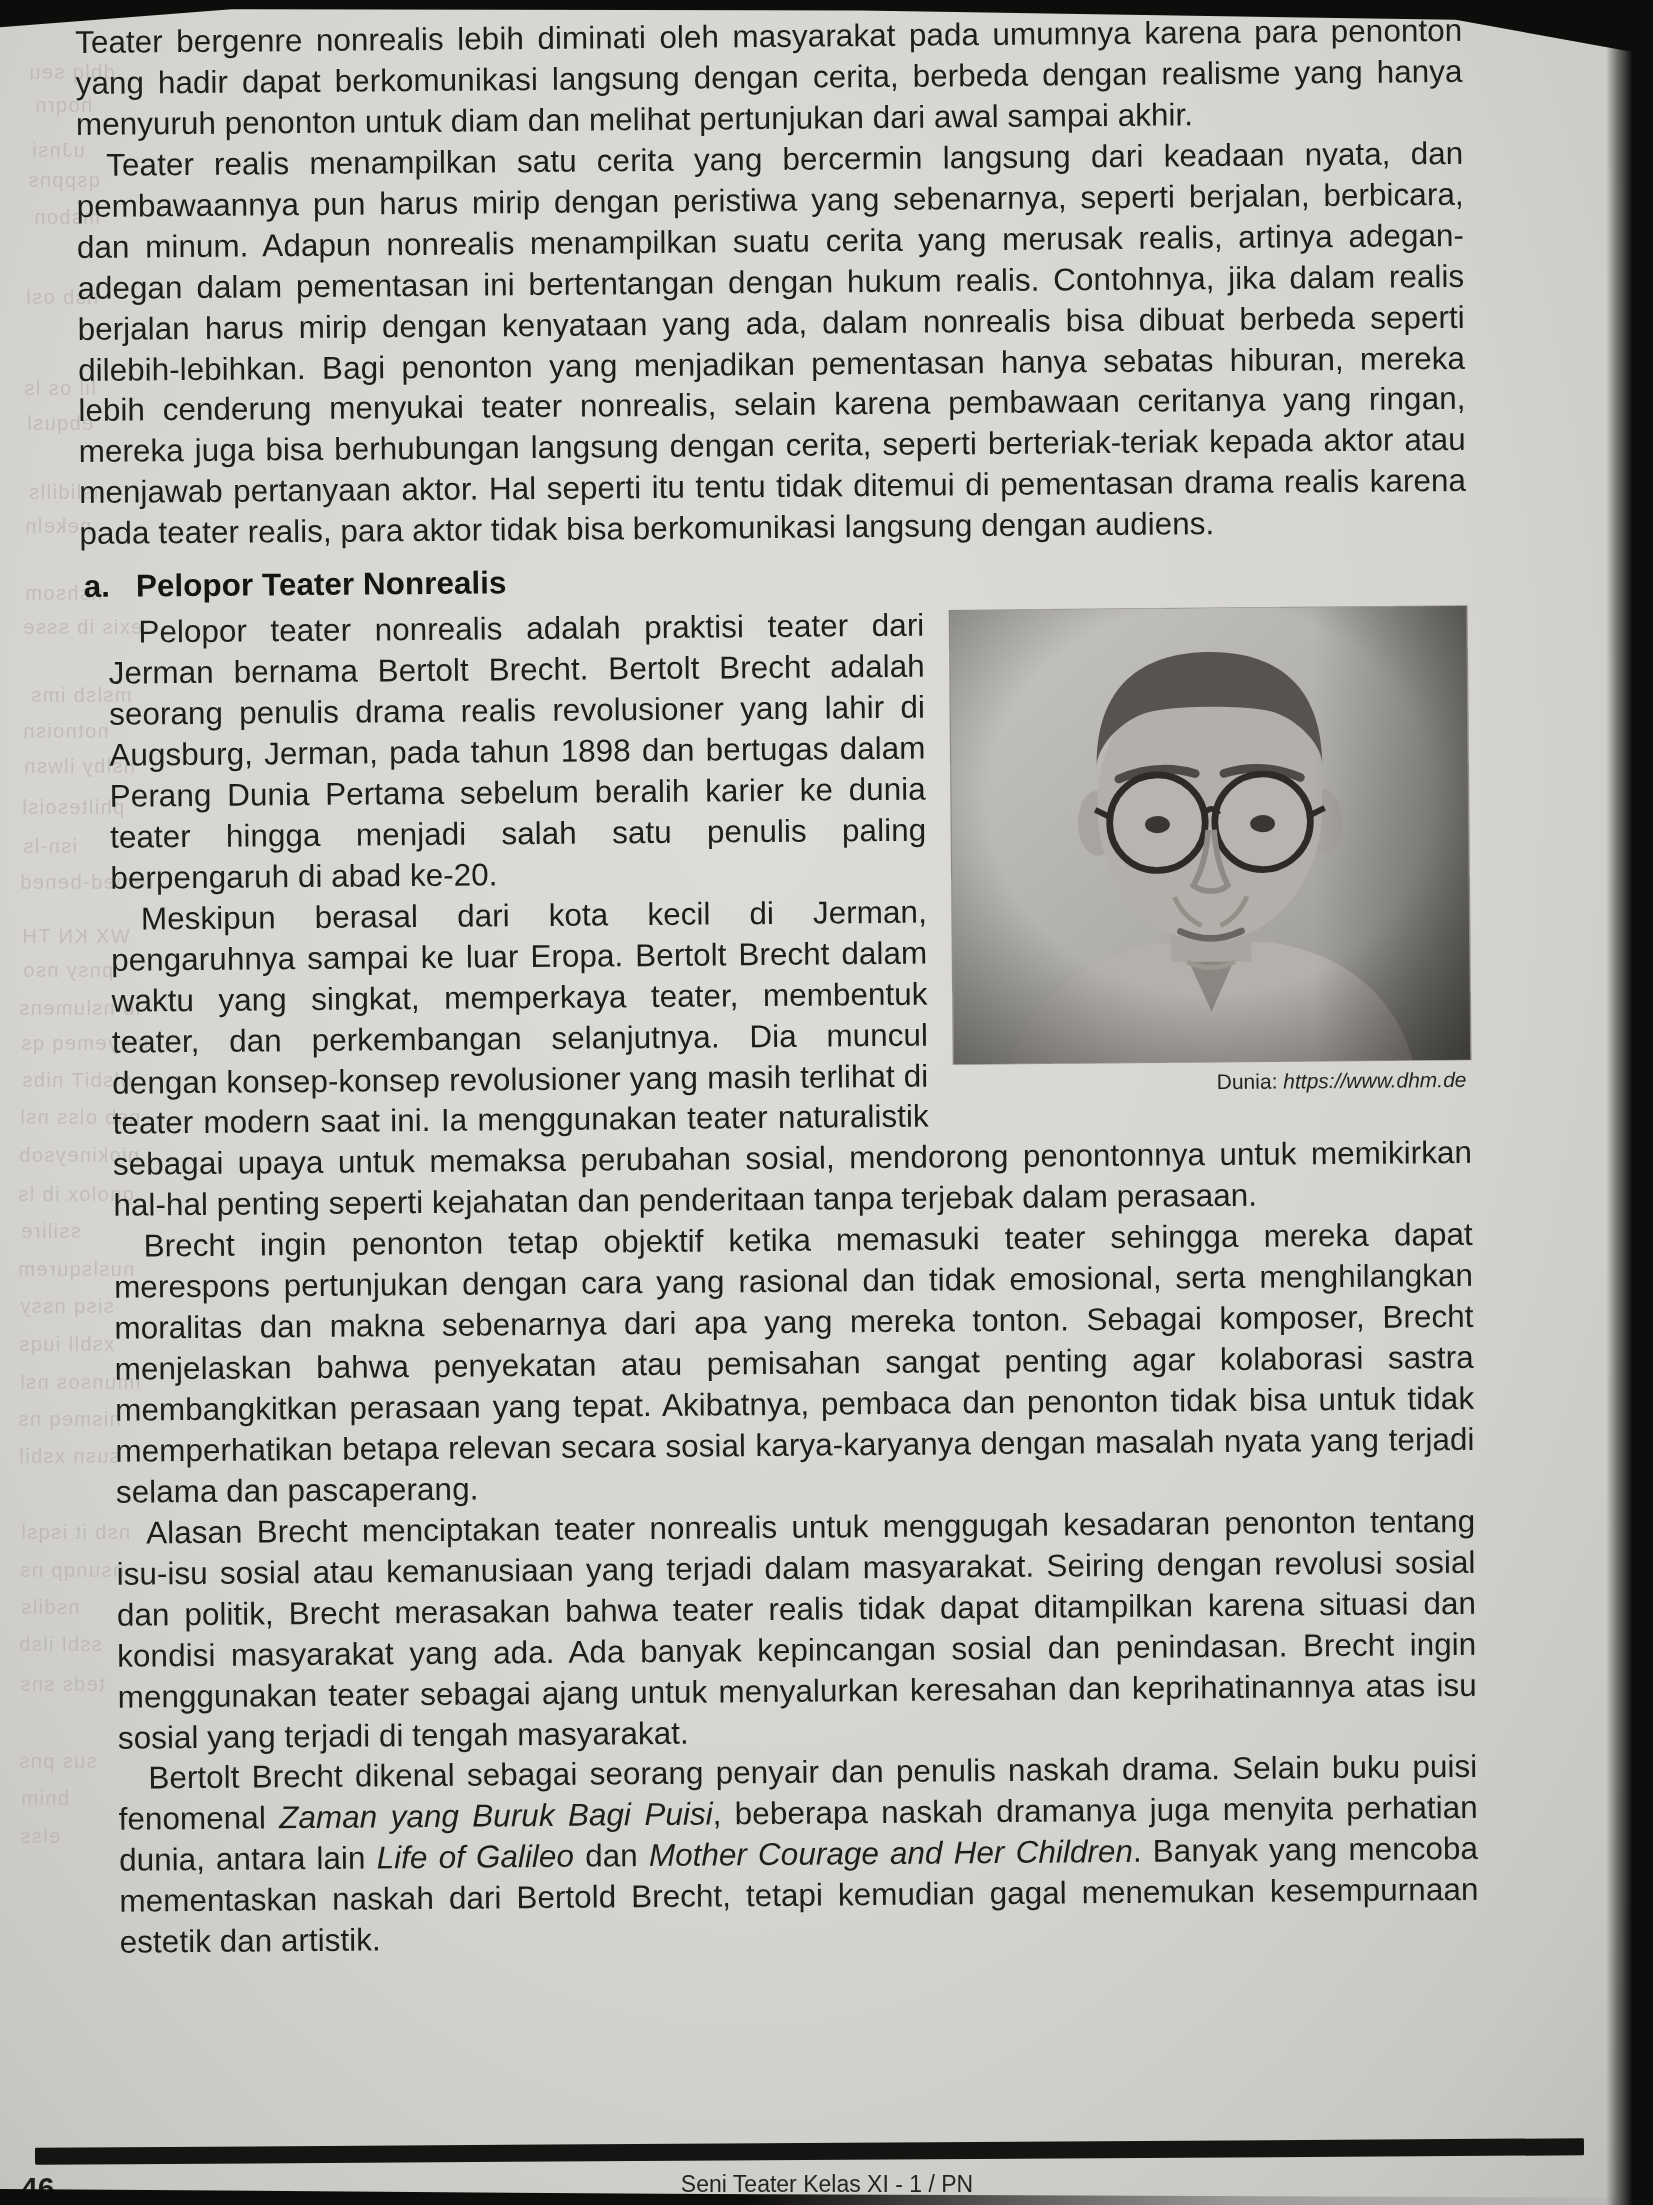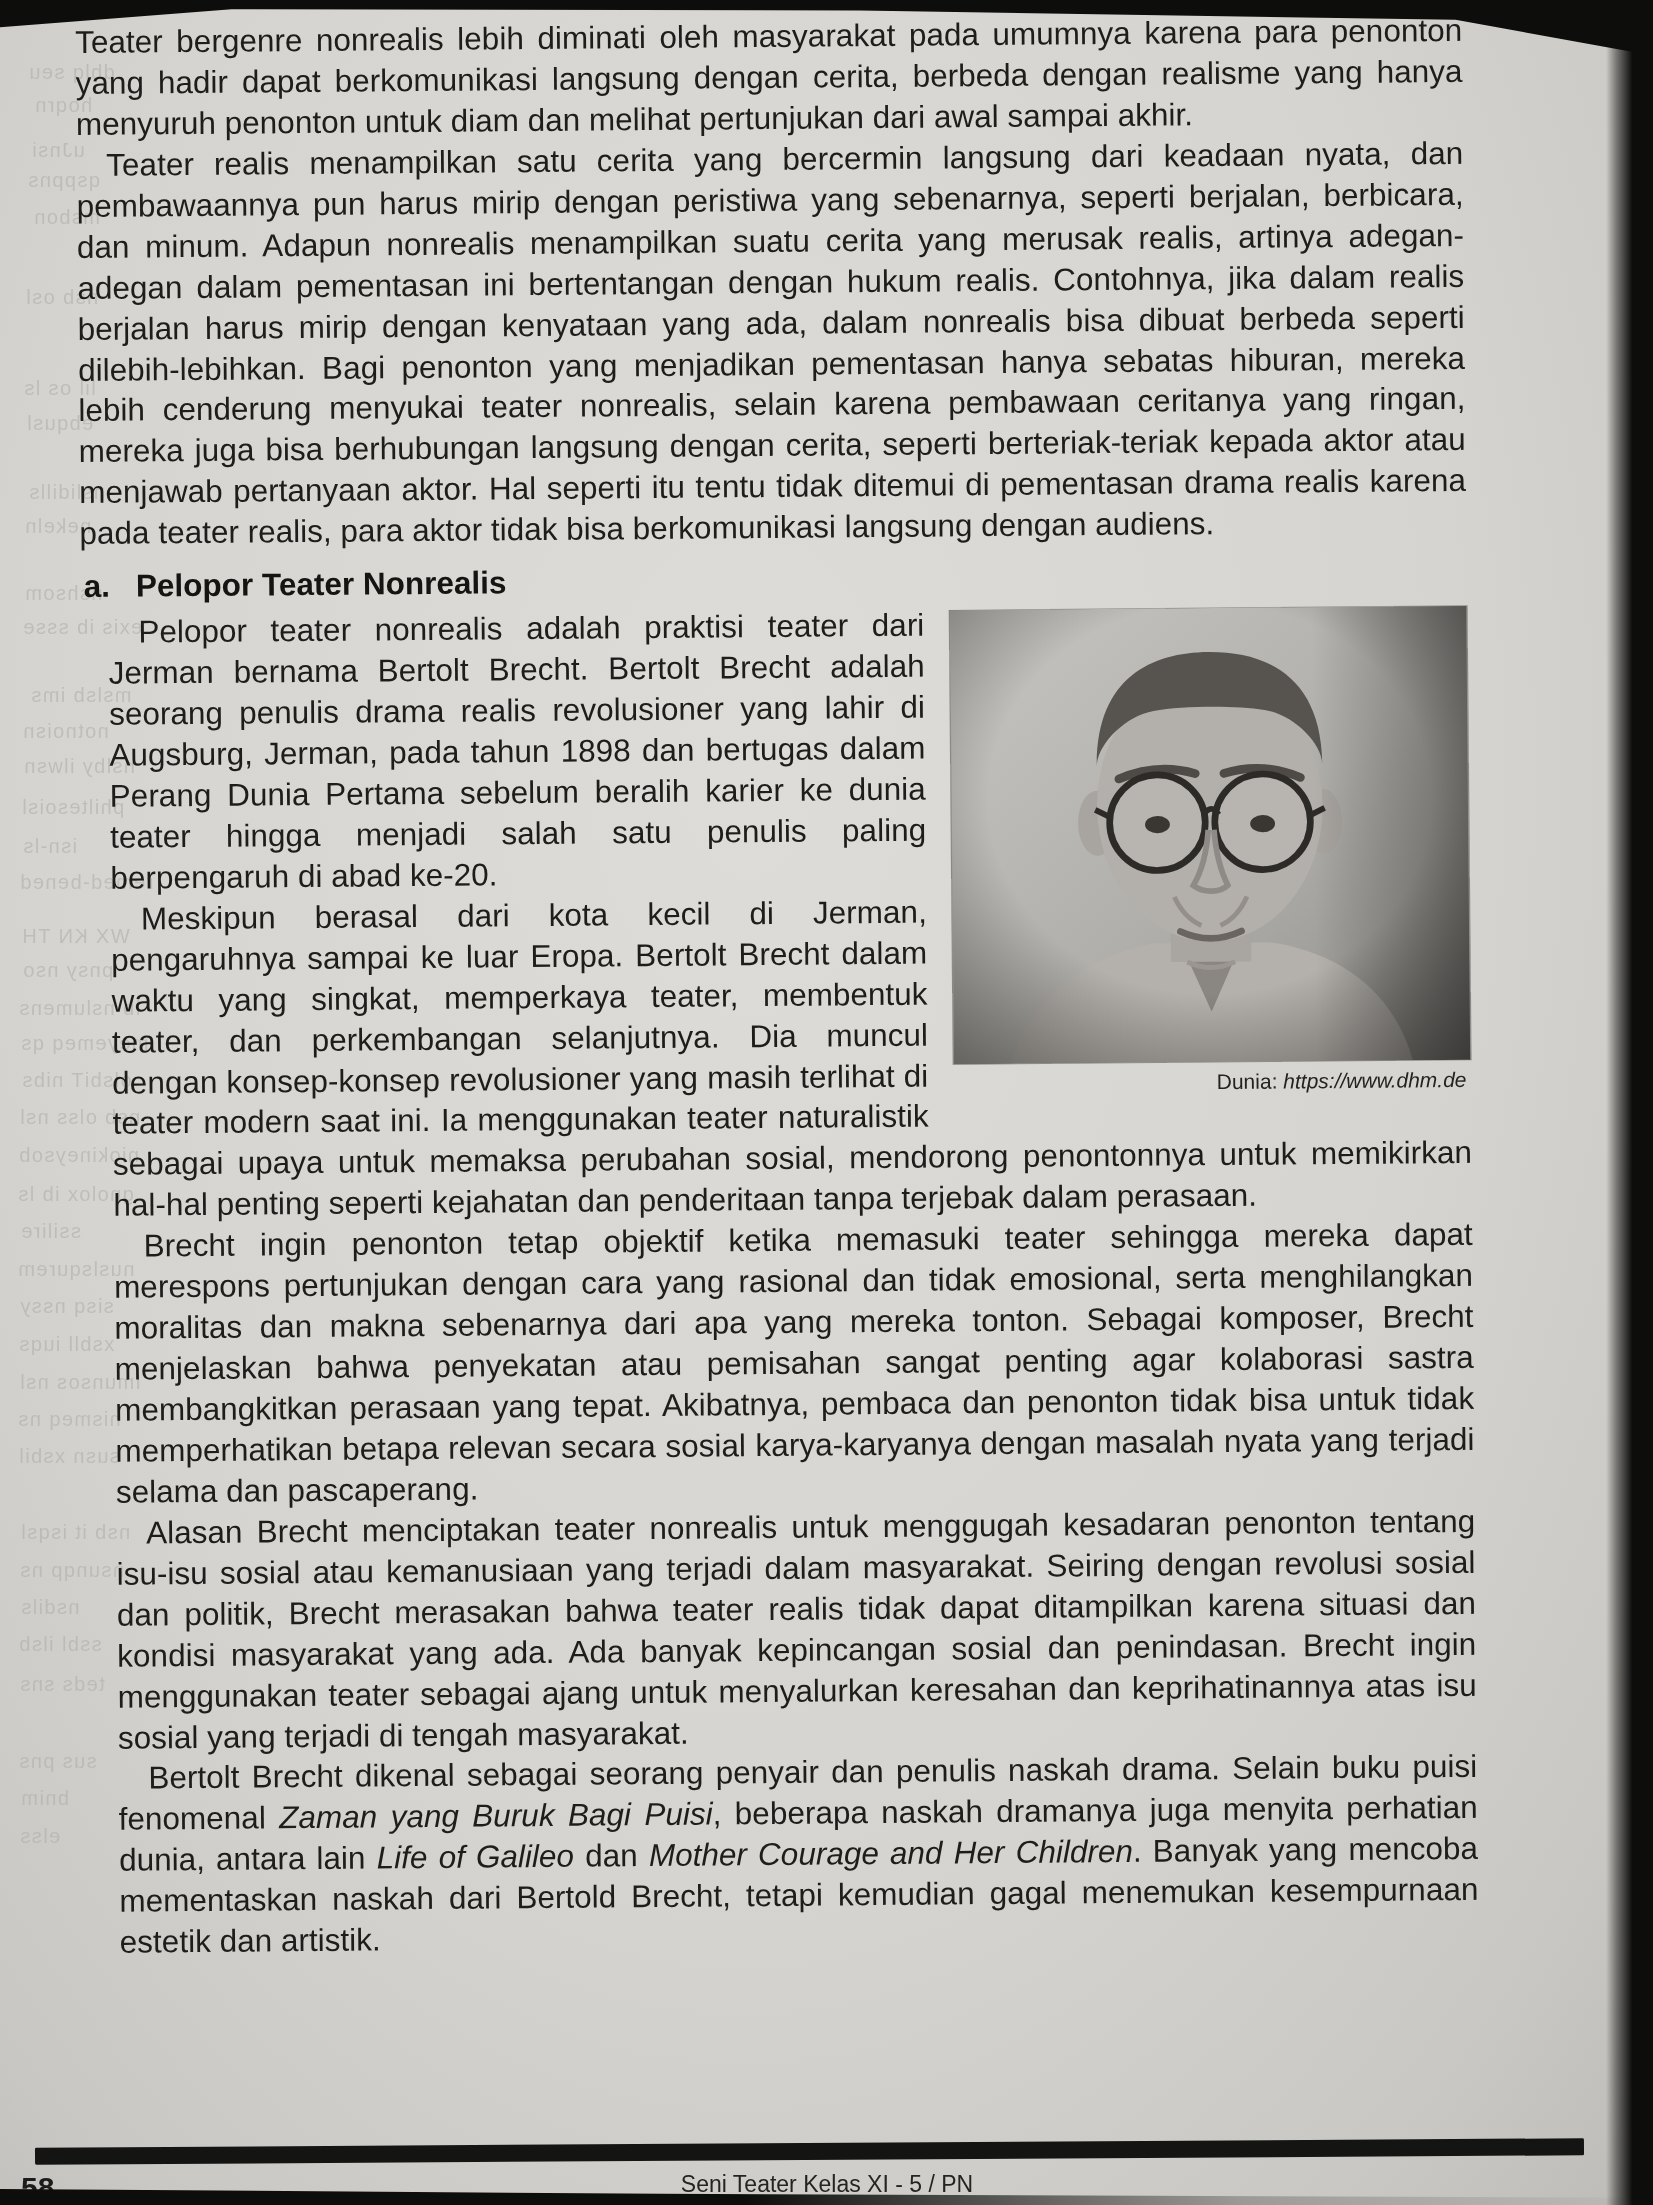--- a/index.html
+++ b/index.html
@@ -197,19 +197,19 @@
       <p class="para">Meskipun berasal dari kota kecil di Jerman, pengaruhnya sampai ke luar Eropa. Bertolt Brecht dalam waktu yang singkat, memperkaya teater, membentuk teater, dan perkembangan selanjutnya. Dia muncul dengan konsep-konsep revolusioner yang masih terlihat di teater modern saat ini. Ia menggunakan teater naturalistik sebagai upaya untuk memaksa perubahan sosial, mendorong penontonnya untuk memikirkan hal-hal penting seperti kejahatan dan penderitaan tanpa terjebak dalam perasaan.</p>
       <p class="para">Brecht ingin penonton tetap objektif ketika memasuki teater sehingga mereka dapat merespons pertunjukan dengan cara yang rasional dan tidak emosional, serta menghilangkan moralitas dan makna sebenarnya dari apa yang mereka tonton. Sebagai komposer, Brecht menjelaskan bahwa penyekatan atau pemisahan sangat penting agar kolaborasi sastra membangkitkan perasaan yang tepat. Akibatnya, pembaca dan penonton tidak bisa untuk tidak memperhatikan betapa relevan secara sosial karya-karyanya dengan masalah nyata yang terjadi selama dan pascaperang.</p>
       <p class="para">Alasan Brecht menciptakan teater nonrealis untuk menggugah kesadaran penonton tentang isu-isu sosial atau kemanusiaan yang terjadi dalam masyarakat. Seiring dengan revolusi sosial dan politik, Brecht merasakan bahwa teater realis tidak dapat ditampilkan karena situasi dan kondisi masyarakat yang ada. Ada banyak kepincangan sosial dan penindasan. Brecht ingin menggunakan teater sebagai ajang untuk menyalurkan keresahan dan keprihatinannya atas isu sosial yang terjadi di tengah masyarakat.</p>
       <p class="para"><span>Bertolt Brecht dikenal sebagai seorang penyair dan penulis naskah drama. Selain buku puisi fenomenal </span><em>Zaman yang Buruk Bagi Puisi</em><span>, beberapa naskah dramanya juga menyita perhatian dunia, antara lain </span><em>Life of Galileo</em><span> dan </span><em>Mother Courage and Her Children</em><span>. Banyak yang mencoba mementaskan naskah dari Bertold Brecht, tetapi kemudian gagal menemukan kesempurnaan estetik dan artistik.</span></p>
 
     </div>
   </div>
 </div>
 
 <div class="footer-rule"></div>
-<div class="footer-title">Seni Teater Kelas XI - 5 / PN</div>
-<div class="page-number">58</div>
+<div class="footer-title">Seni Teater Kelas XI - 1 / PN</div>
+<div class="page-number">46</div>
 
 <div class="scan-edge-top"></div>
 <div class="scan-edge-right"></div>
 <div class="scan-edge-bottom"></div>
 
 
 </body></html>

